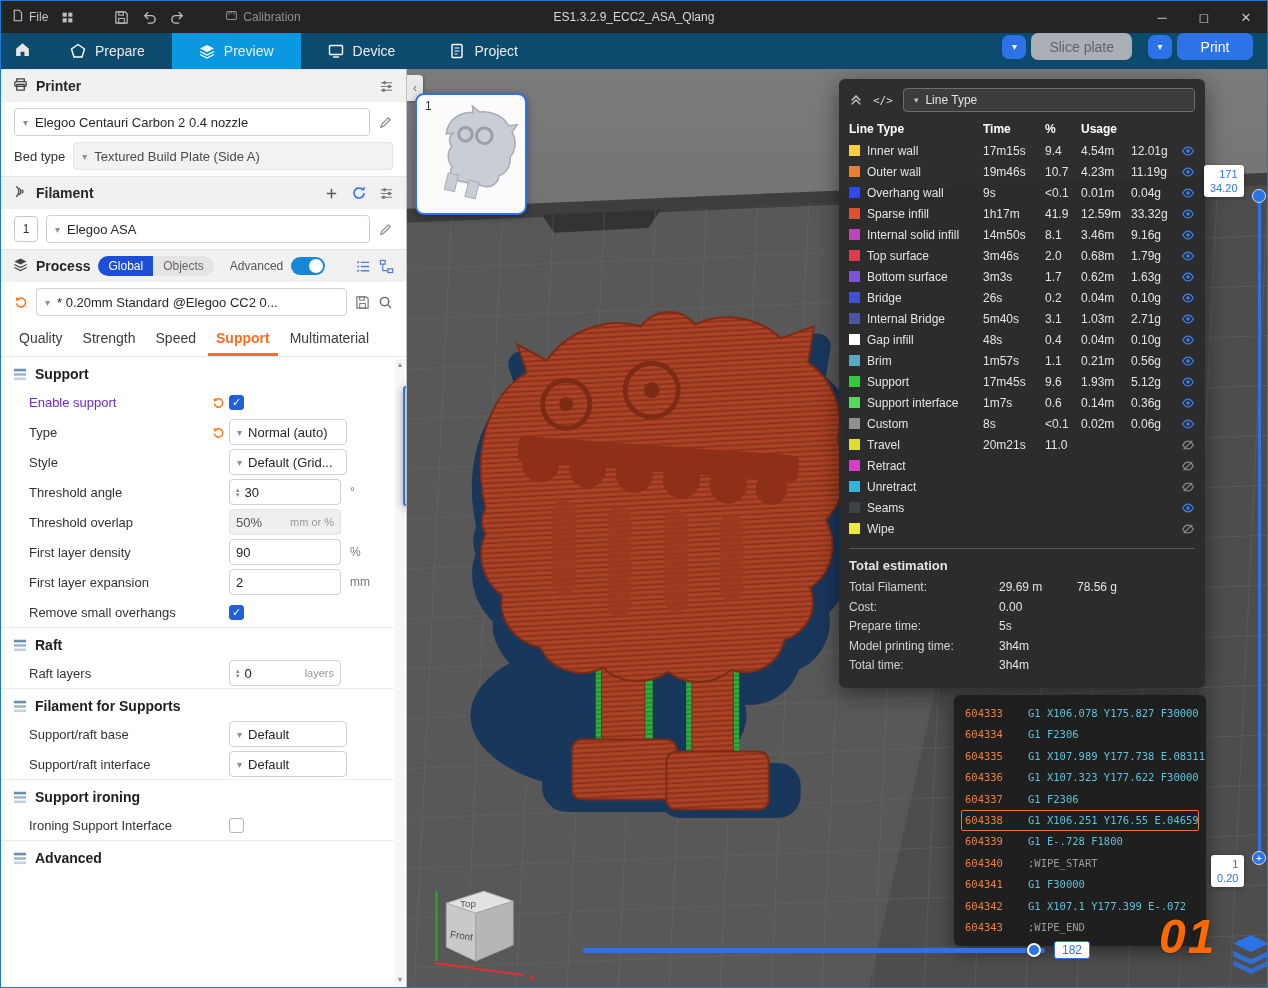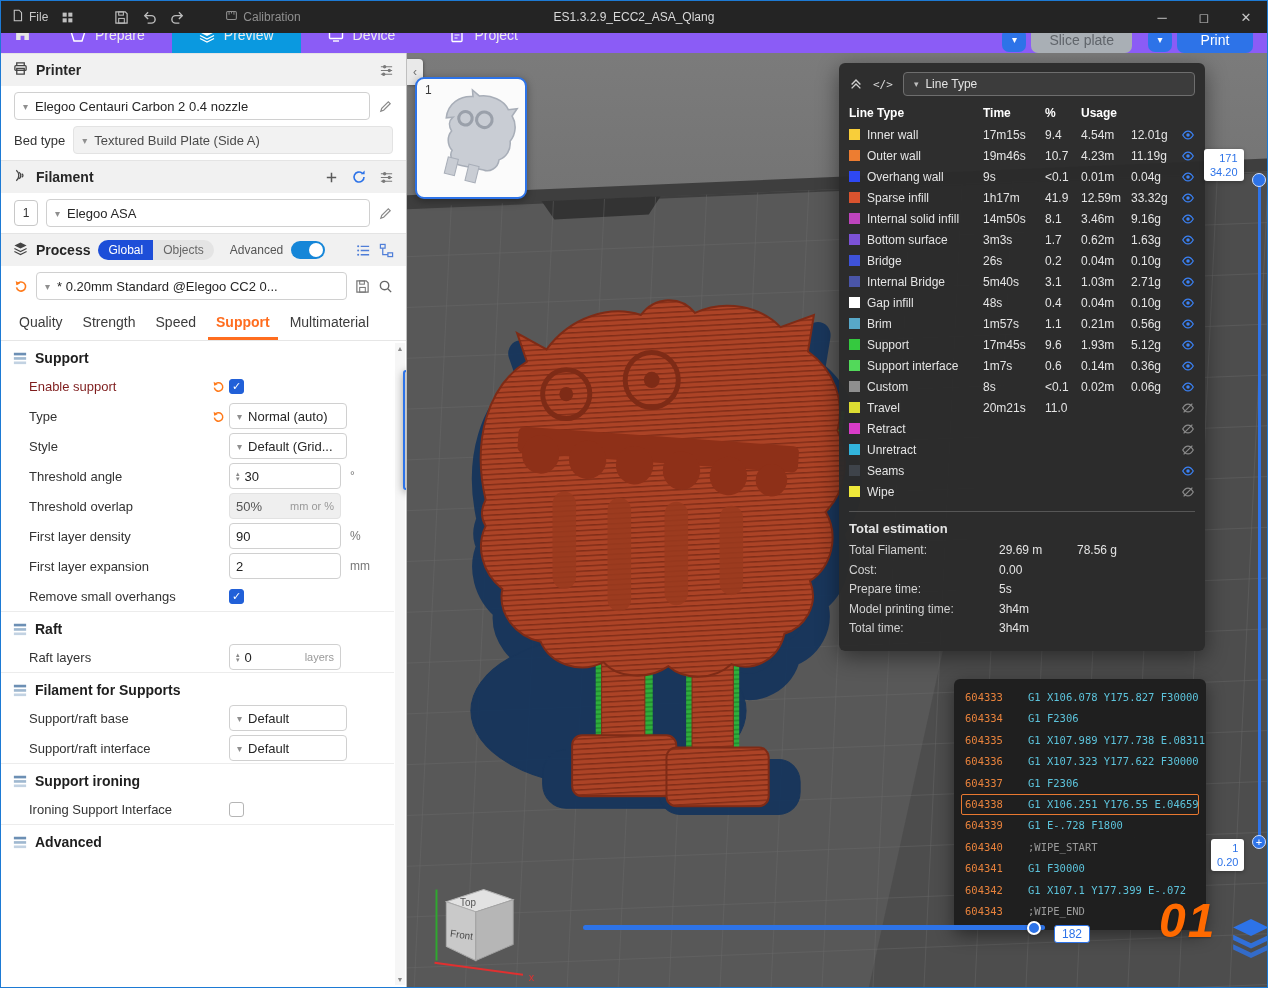--- a/index.html
+++ b/index.html
@@ -10,21 +10,21 @@
 
 .titlebar{height:32px;background:#242424;display:flex;align-items:center;color:#C8C8C8;font-size:12px;flex:none;position:relative}
 .tb-left{display:flex;align-items:center;gap:13px;padding-left:10px;z-index:2}
 .tb-item{display:flex;align-items:center;gap:5px}
 .tb-title{position:absolute;left:0;right:0;text-align:center;color:#DADADA;font-size:12px}
 .tb-right{margin-left:auto;display:flex;z-index:2}
 .tb-winbtn{width:42px;height:32px;display:flex;align-items:center;justify-content:center;color:#C8C8C8;font-size:13px;cursor:pointer}
 .tb-sep{width:14px}
 
 
-.navbar{height:20px;background:#8b5cf6;display:flex;align-items:flex-end;flex:none;color:#ECECEC}
+.navbar{height:36px;background:#0c4a6e;display:flex;align-items:flex-start;flex:none;color:#ECECEC}
 .nav-home{width:42px;height:36px;display:flex;align-items:center;justify-content:center;cursor:pointer}
 .nav-tabs{display:flex;height:36px}
 .nav-tab{height:36px;display:flex;align-items:center;gap:9px;padding:0 27px;font-size:14px;cursor:pointer}
 .nav-tab.active{background:#0A99E0}
 .nav-right{margin-left:auto;display:flex;gap:16px;padding-right:14px;align-items:center}
 .btn-group{display:flex;align-items:center;gap:5px}
 .chev-btn{width:24px;height:24px;border-radius:7px;background:#2D73E8;color:#fff;display:flex;align-items:center;justify-content:center;font-size:10px;cursor:pointer}
 .pill{height:27px;border-radius:7px;display:flex;align-items:center;justify-content:center;padding:0 18px;font-size:14px;cursor:pointer}
 .pill.grey{background:#A9AFB5;color:#60656B;min-width:100px}
 .pill.blue{background:#2D73E8;color:#fff;min-width:76px}
@@ -56,21 +56,21 @@
 .ptab{padding:6px 8px 7px;font-size:14px;color:#3C3C3C;cursor:pointer;border-bottom:3px solid transparent;white-space:nowrap}
 .ptab.active{color:#FF6D1F;border-bottom-color:#FF6D1F;font-weight:bold}
 
 .params{flex:1;overflow:hidden;position:relative;padding-right:12px}
 .pgroup{border-top:1px solid #ECECEC}
 .pgroup:first-child{border-top:none}
 .pgroup-head{display:flex;align-items:center;gap:8px;padding:9px 12px 5px}
 .pg-title{font-weight:bold;font-size:14px;color:#1E1E1E}
 .param-row{display:flex;align-items:center;height:30px;padding-left:28px}
 .plabel{width:183px;font-size:13px;color:#333;overflow:hidden;white-space:nowrap}
-.plabel.hl{color:#7f1d1d}
+.plabel.hl{color:#6d28d9}
 .undo-slot{width:17px;display:flex;align-items:center}
 .pctrl{display:flex;align-items:center;gap:5px}
 .cb{width:15px;height:15px;border:1px solid #B5B5B5;border-radius:3px;background:#fff;display:flex;align-items:center;justify-content:center;font-size:11px;color:#fff;cursor:pointer}
 .cb.on{background:#2160D8;border-color:#2160D8}
 .selctl{width:118px;height:26px;border:1px solid #D0D0D0;border-radius:4px;display:flex;align-items:center;gap:6px;padding:0 7px;font-size:13px;color:#262626;background:#fff;overflow:hidden;white-space:nowrap;cursor:pointer}
 .selctl .chev{color:#8F8F8F;font-size:10px}
 .inpctl{width:112px;height:26px;border:1px solid #D0D0D0;border-radius:4px;display:flex;align-items:center;padding:0 6px;font-size:13px;color:#222;background:#fff;cursor:text}
 .inpctl.disabled{background:#EFEFEF;border-color:#E2E2E2;color:#555}
 .inpctl .val{flex:1}
 .unit-in{color:#999;font-size:11px}
@@ -104,21 +104,21 @@
 .est-row{display:flex;font-size:12px;line-height:19.5px}
 .est-label{width:150px;color:#D2D2D2}.est-v1{width:78px}.est-v2{flex:1}
 
 .gcode-panel{position:absolute;left:547px;top:626px;width:252px;background:rgba(28,28,28,.95);border-radius:6px;padding:8px 7px;font-family:"DejaVu Sans Mono",monospace;font-size:10.5px;line-height:19.4px;box-shadow:0 5px 18px rgba(0,0,0,.45)}
 .gc-line{display:flex;gap:21px;white-space:nowrap;padding:0 3px;border:1px solid transparent;cursor:pointer}
 .gc-line.hl{border-color:#E87830;border-radius:2px}
 .gc-n{color:#E8823C;width:42px;flex:none}
 .gc-c{color:#5CC3DB}
 .gc-c.comment{color:#9B9B9B}
 
-.hslider{position:absolute;left:176px;top:872px;display:flex;align-items:flex-start;gap:9px}
+.hslider{position:absolute;left:176px;top:872px;display:flex;align-items:center;gap:9px}
 .hs-track{width:462px;height:5px;background:#2D73E8;border-radius:3px;position:relative;cursor:pointer}
 .hs-handle{position:absolute;right:4px;top:-4.5px;width:14px;height:14px;border-radius:50%;background:#2D73E8;border:2px solid #FFF;box-shadow:0 0 3px rgba(0,0,0,.4);cursor:grab}
 .val-box{border:1px solid #2D73E8;background:#fff;color:#2D73E8;font-size:12px;padding:1px 7px;border-radius:3px}
 .vs-track{position:absolute;left:851px;top:127px;width:3px;height:662px;background:#2D73E8;cursor:pointer}
 .vs-handle{position:absolute;width:14px;height:14px;border-radius:50%;background:#2D73E8;border:1px solid #CFE0FF;color:#fff;font-size:11px;line-height:12px;text-align:center;cursor:grab}
 .vs-box{position:absolute;background:#fff;border-radius:3px;color:#2D73E8;font-size:11px;line-height:14px;text-align:right;padding:2px 6px;box-shadow:0 1px 4px rgba(0,0,0,.3)}
 .plate-num{position:absolute;left:752px;top:840px;font-size:48px;font-weight:bold;font-style:italic;color:#FF6A00;letter-spacing:2px;text-shadow:0 1px 2px rgba(0,0,0,.25)}
 .layers-btn{position:absolute;left:824px;top:864px;cursor:pointer}
 </style>
 </head>
@@ -764,20 +764,34 @@
               <span class="lt-len">3.46m</span>
               <span class="lt-wt">9.16g</span>
               <span class="lt-eye">
                 <svg width="14" height="14" viewBox="0 0 16 16">
                   <path d="M8 3.5C4.5 3.5 2 8 2 8s2.5 4.5 6 4.5S14 8 14 8 11.5 3.5 8 3.5z" fill="none" stroke="#3B82F6" stroke-width="1.4"></path>
                   <circle cx="8" cy="8" r="2" fill="#3B82F6"></circle>
                 </svg>
               </span>
             </div>
             <div class="lt-row">
+              <span class="lt-sw" style="background: rgb(224, 58, 78);"></span>
+              <span class="lt-name">Top surface</span>
+              <span class="lt-time">3m46s</span>
+              <span class="lt-pct">2.0</span>
+              <span class="lt-len">0.68m</span>
+              <span class="lt-wt">1.79g</span>
+              <span class="lt-eye">
+                <svg width="14" height="14" viewBox="0 0 16 16">
+                  <path d="M8 3.5C4.5 3.5 2 8 2 8s2.5 4.5 6 4.5S14 8 14 8 11.5 3.5 8 3.5z" fill="none" stroke="#3B82F6" stroke-width="1.4"></path>
+                  <circle cx="8" cy="8" r="2" fill="#3B82F6"></circle>
+                </svg>
+              </span>
+            </div>
+            <div class="lt-row">
               <span class="lt-sw" style="background: rgb(124, 82, 214);"></span>
               <span class="lt-name">Bottom surface</span>
               <span class="lt-time">3m3s</span>
               <span class="lt-pct">1.7</span>
               <span class="lt-len">0.62m</span>
               <span class="lt-wt">1.63g</span>
               <span class="lt-eye">
                 <svg width="14" height="14" viewBox="0 0 16 16">
                   <path d="M8 3.5C4.5 3.5 2 8 2 8s2.5 4.5 6 4.5S14 8 14 8 11.5 3.5 8 3.5z" fill="none" stroke="#3B82F6" stroke-width="1.4"></path>
                   <circle cx="8" cy="8" r="2" fill="#3B82F6"></circle>

